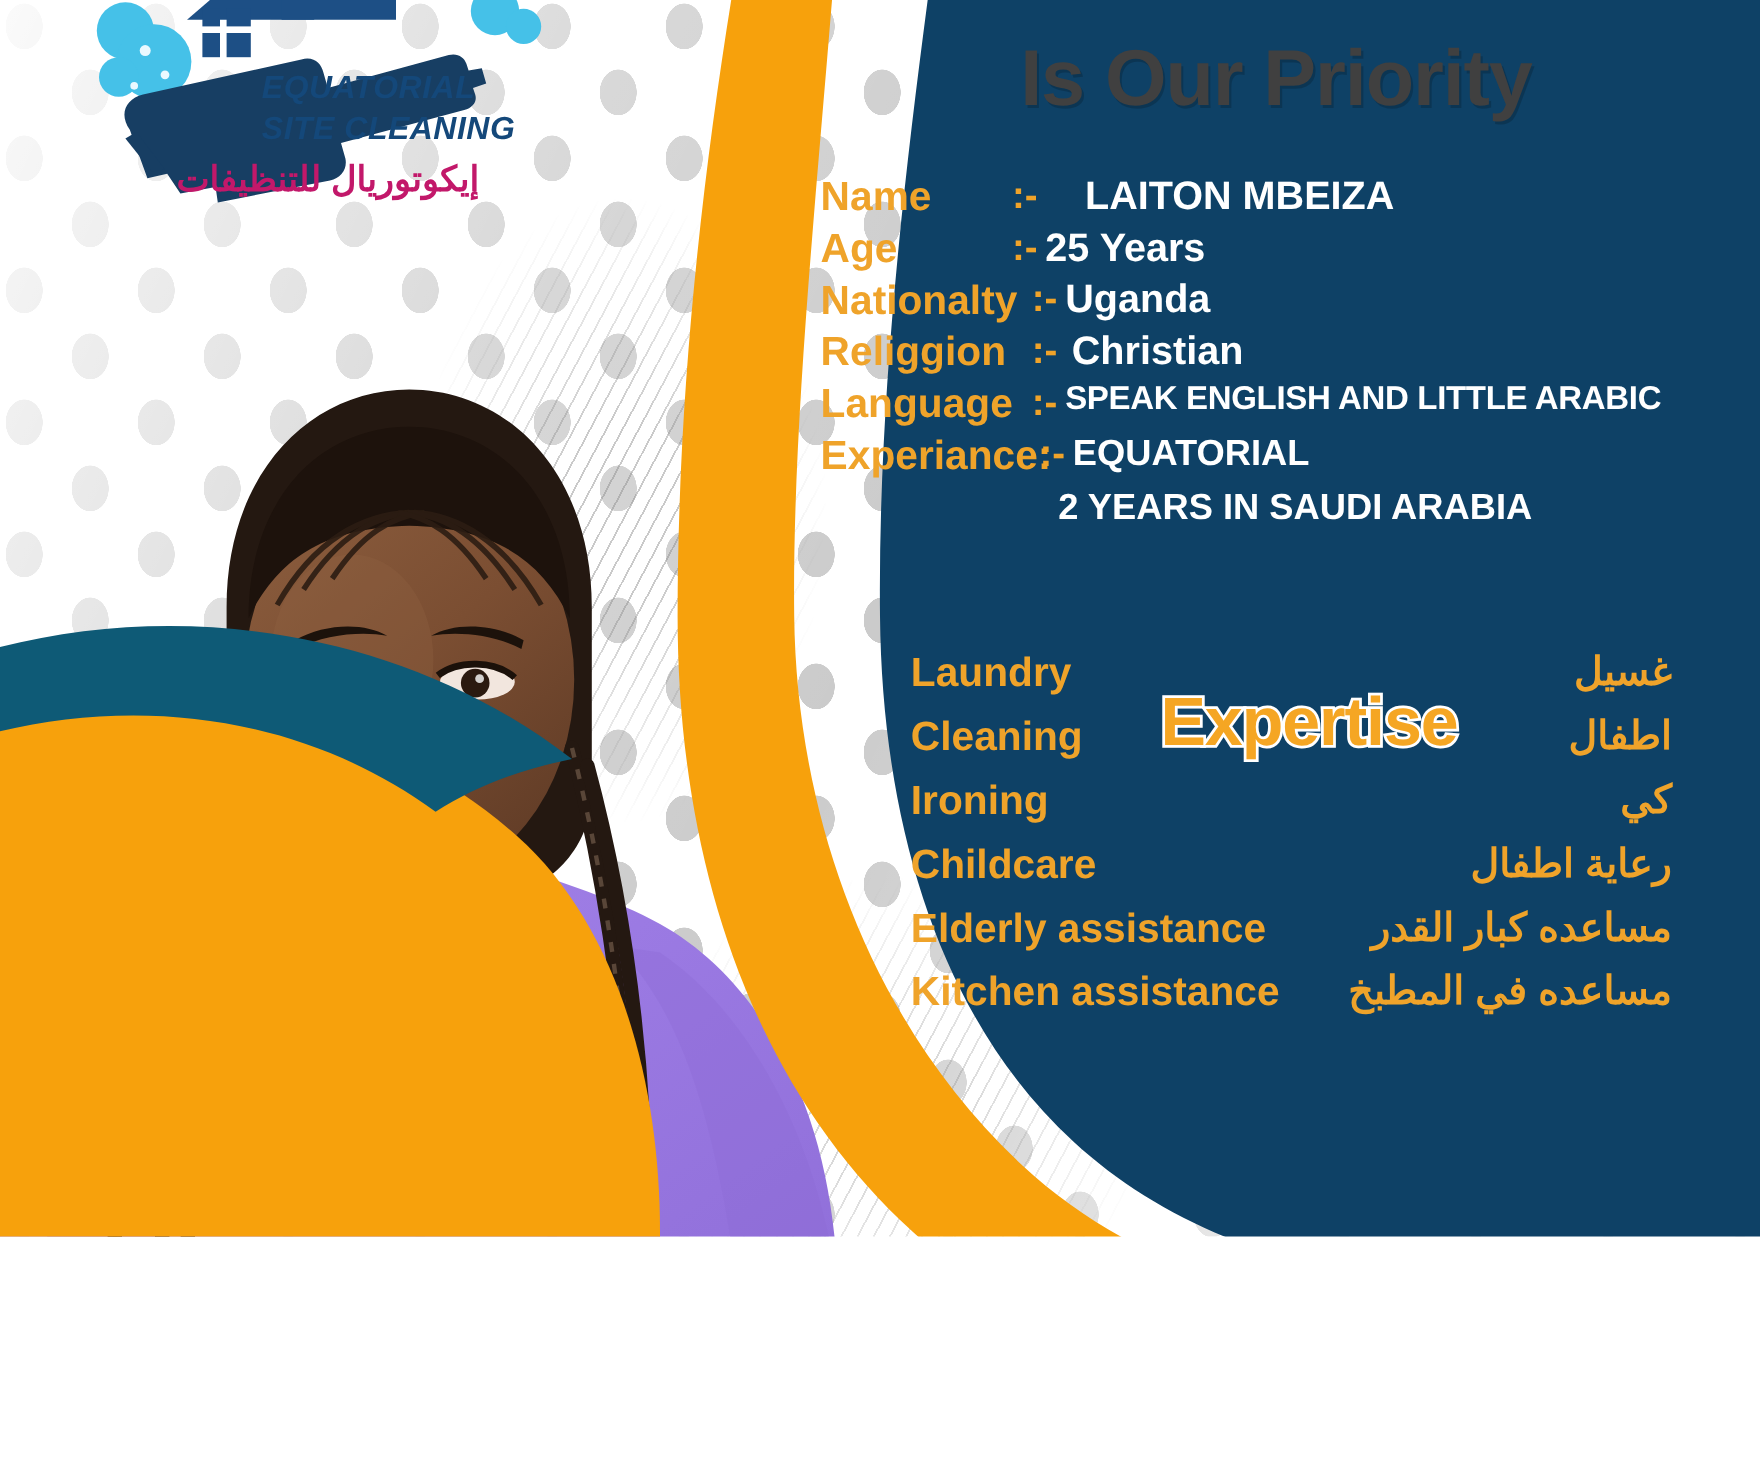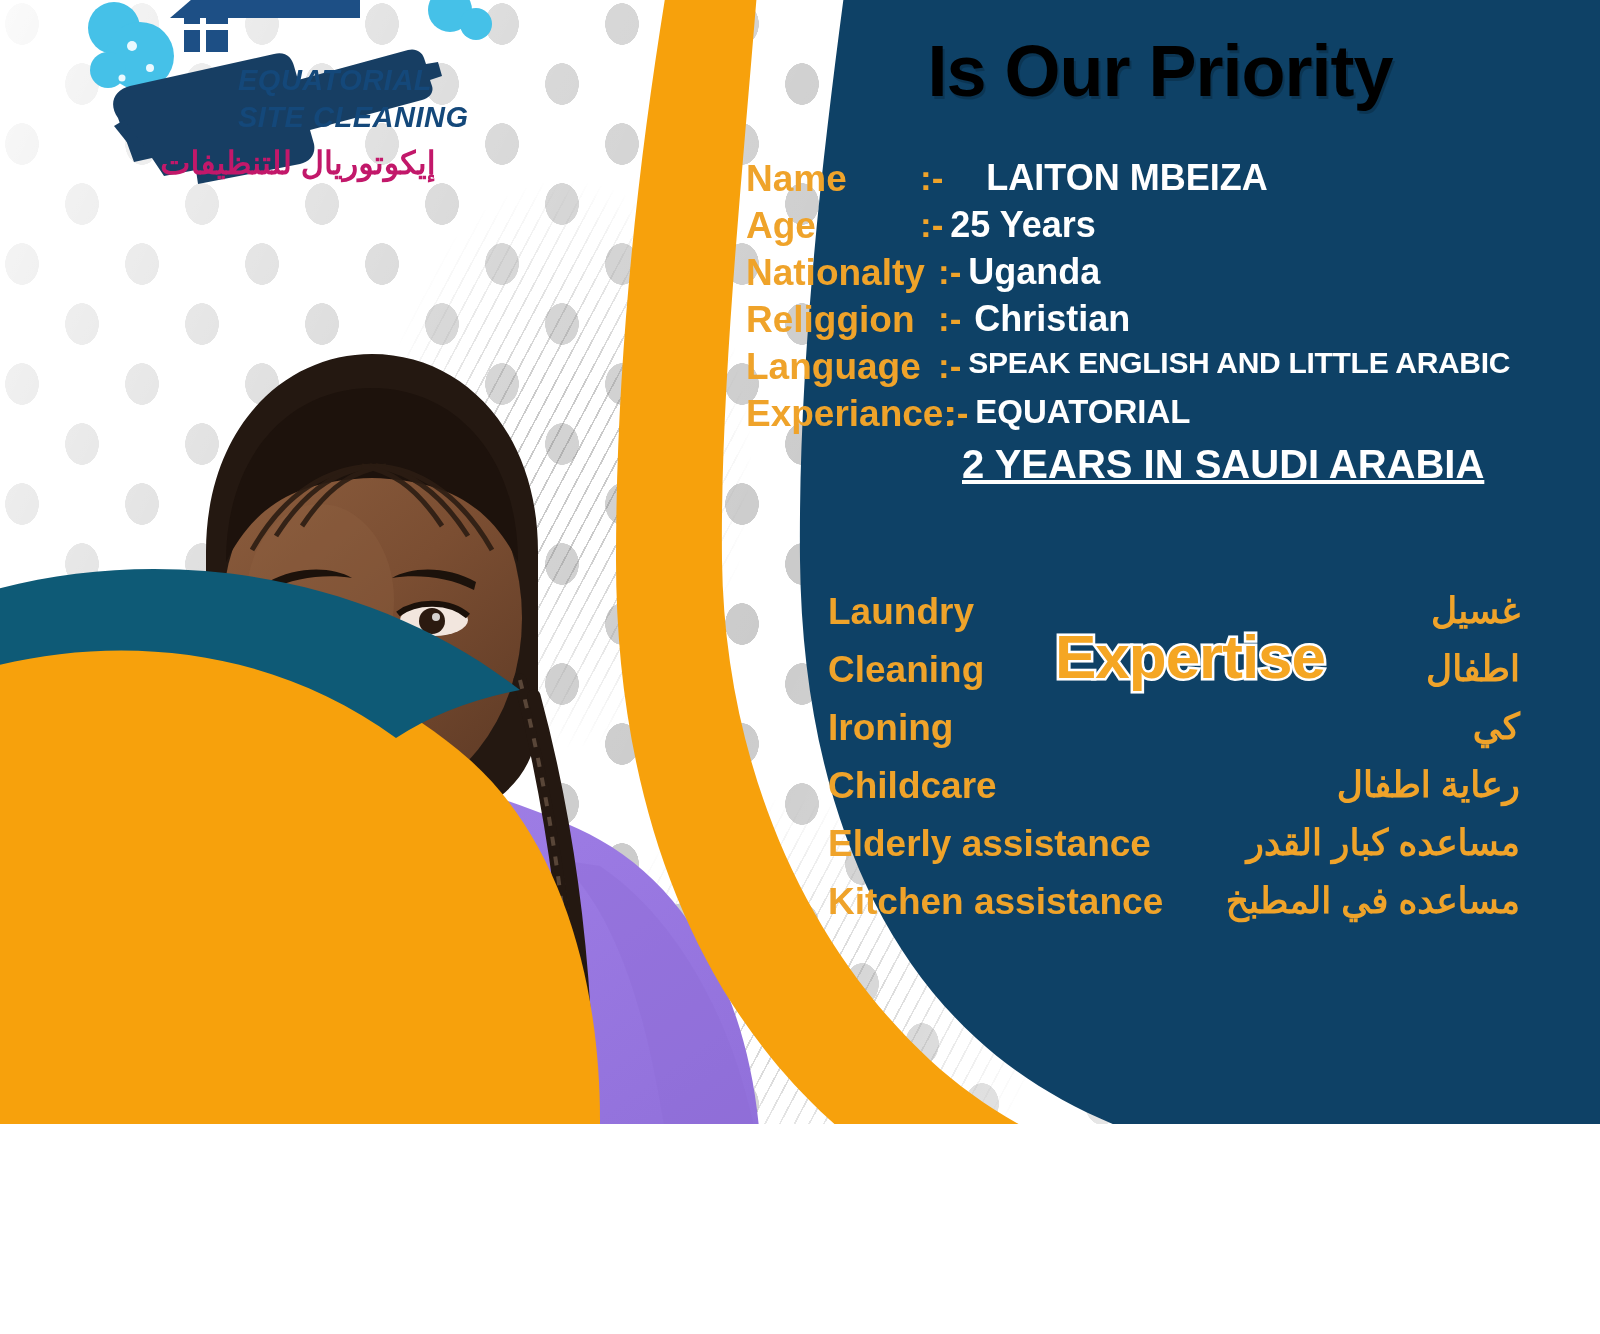--- a/index.html
+++ b/index.html
@@ -66,21 +66,21 @@
   .logo-ar {
     position:absolute; left:10px; top:150px; width:420px;
     text-align:center; direction:rtl;
     color:#c2186a; font-weight:bold; font-size:32px;
     letter-spacing:0px;
   }
 
   
   .headline {
     position:absolute; left:790px; top:30px; width:740px;
-    text-align:center; color:#000000;
+    text-align:center; color:#404040;
     font-weight:bold; font-size:72px; letter-spacing:-1px;
     text-shadow:2px 3px 0 rgba(0,0,0,.18);
   }
 
   .info { position:absolute; left:746px; top:160px; width:800px; }
   .info-row { display:flex; align-items:flex-start; line-height:1.0; margin-bottom:10px; }
   .info-label {
     color:#EFA32A; font-weight:bold; font-size:37px;
     white-space:nowrap;
   }
@@ -89,22 +89,22 @@
   .lb-nat { width:192px; }
   .lb-rel { width:192px; }
   .lb-lang { width:192px; }
   .lb-exp { width:205px; }
 
   .sep { color:#EFA32A; font-weight:bold; font-size:35px; padding-right:7px; }
   .info-val { color:#ffffff; font-weight:bold; font-size:36px; white-space:nowrap; }
   .info-val.small { font-size:30px; letter-spacing:-.3px; }
   .info-val.cond { font-size:33px; }
   .exp-line2 {
-    color:#ffffff; font-weight:bold; font-size:40px;
-    margin-left:216px; margin-top:4px;text-decoration:underline;
+    color:#ffffff; font-weight:bold; font-size:33px;
+    margin-left:216px; margin-top:4px;
   }
 
   
   .exp-ar {
     position:absolute; left:1040px; top:534px; width:300px;
     text-align:center; direction:rtl;
     color:#EFA32A; font-weight:bold; font-size:62px; line-height:1;
   }
   .exp-en {
     position:absolute; left:1020px; top:626px; width:340px;

